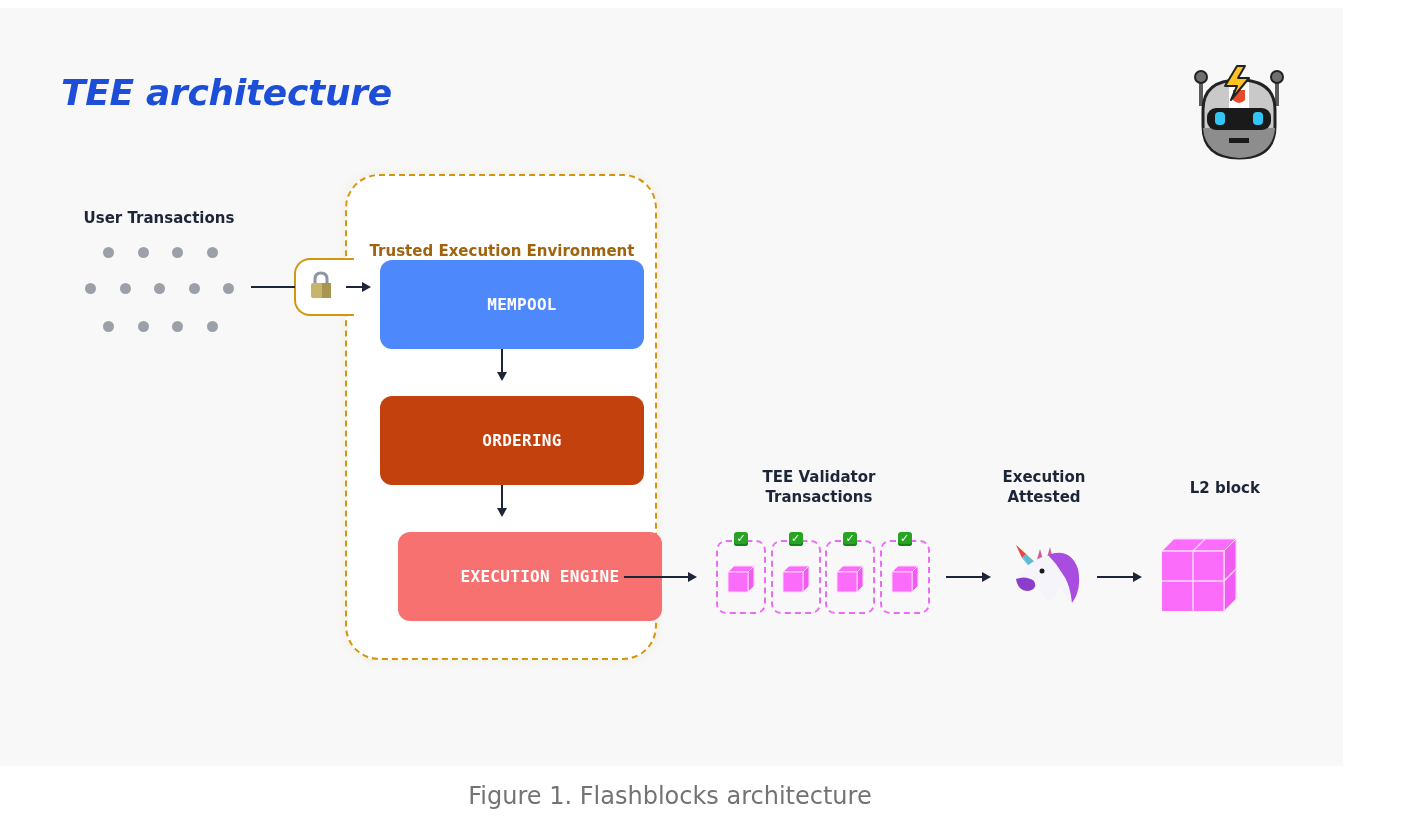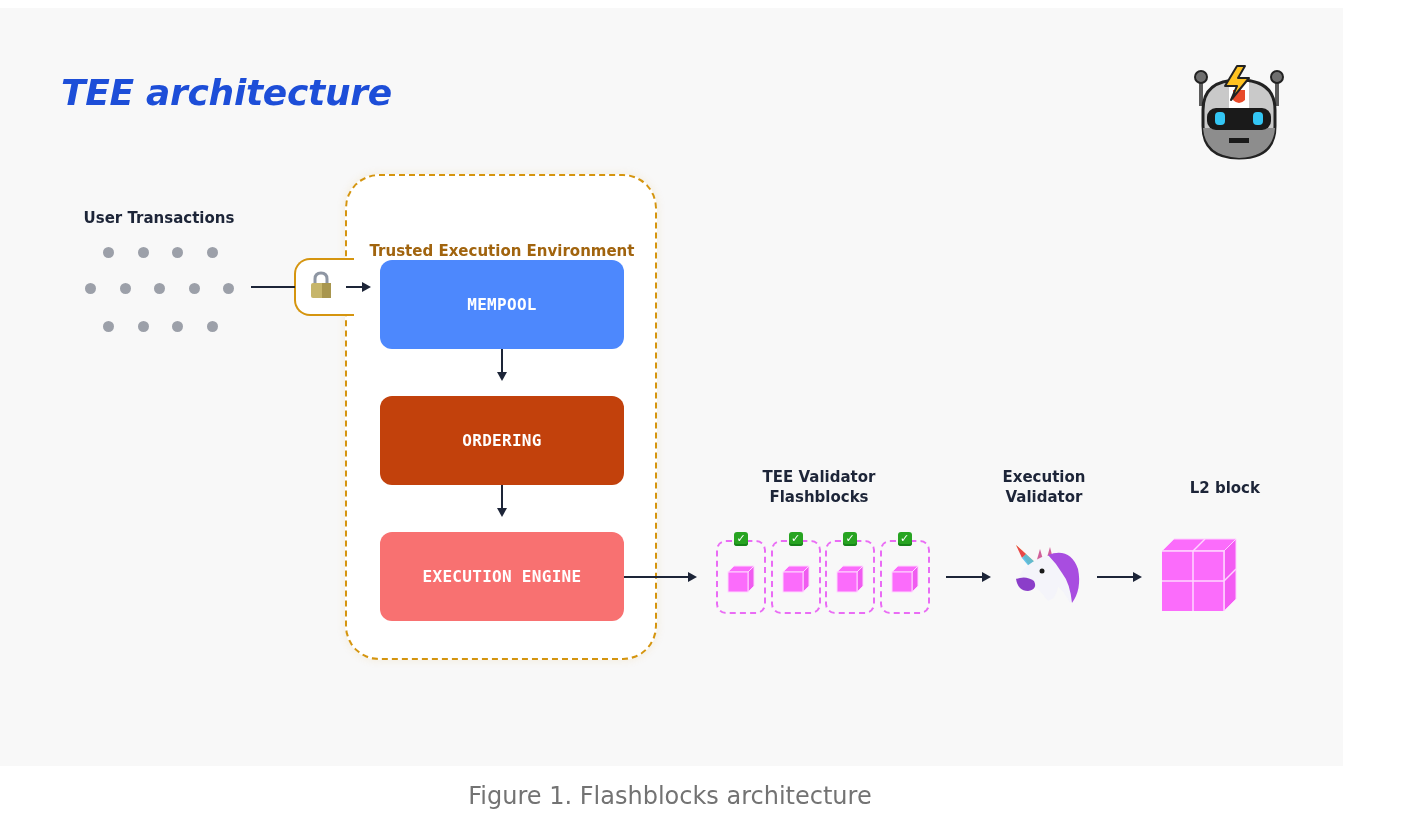--- a/index.html
+++ b/index.html
@@ -4,21 +4,21 @@
 <style>
   html, body { margin: 0; padding: 0; background: #ffffff; }
   body { width: 1420px; height: 827px; position: relative; overflow: hidden; font-family: "Liberation Sans", sans-serif; }
   .panel { position: absolute; left: 0; top: 8px; width: 1343px; height: 758px; background: #f8f8f8; }
   .title { position: absolute; left: 61px; top: 72px; font-size: 36px; font-weight: 700; color: #1d4ed8; letter-spacing: -0.3px; font-family: "DejaVu Sans", sans-serif; font-style: italic; }
   .label { position: absolute; font-family: "DejaVu Sans", sans-serif; font-weight: 700; font-size: 15px; color: #1d2538; text-align: center; line-height: 20px; }
   .tee-label { color: #a1640e; }
   .dot { position: absolute; width: 11px; height: 11px; border-radius: 50%; background: #9ca0a9; }
   .tee { position: absolute; left: 345px; top: 174px; width: 312px; height: 486px; border: 2.5px dashed #d5950f; border-radius: 34px; background: #ffffff; box-sizing: border-box; box-shadow: 0 0 10px rgba(213,149,15,0.12); }
   .lockbox { position: absolute; left: 294px; top: 258px; width: 60px; height: 58px; border: 2px solid #d5950f; border-right: none; border-radius: 16px 0 0 16px; background: #ffffff; box-sizing: border-box; }
-  .stage { position: absolute; left: 380px; width: 244px; height: 89px; border-radius: 12px; color: #ffffff; display: flex; align-items: center; justify-content: center; font-family: "DejaVu Sans Mono", monospace; font-weight: 700; font-size: 16px; letter-spacing: 0.3px; }
+  .stage { position: absolute; left: 380px; width: 244px; height: 89px; border-radius: 12px; color: #ffffff; display: flex; align-items: center; justify-content: center; font-family: "DejaVu Sans Mono", monospace; font-weight: 700; font-size: 16px; letter-spacing: 0.3px; padding-left: 20px; }
   .hline { position: absolute; height: 2px; background: #1d2538; }
   .vline { position: absolute; width: 2px; background: #1d2538; }
   .arrow-r { position: absolute; width: 0; height: 0; border-top: 5px solid transparent; border-bottom: 5px solid transparent; border-left: 9px solid #1d2538; }
   .arrow-d { position: absolute; width: 0; height: 0; border-left: 5px solid transparent; border-right: 5px solid transparent; border-top: 9px solid #1d2538; }
   .fb { position: absolute; top: 540px; width: 50px; height: 74px; border: 2.5px dashed #ea6cf5; border-radius: 10px; box-sizing: border-box; }
   .check { position: absolute; width: 14px; height: 14px; background: #27a421; border-radius: 3px; color: #fff; font-size: 11px; line-height: 14px; text-align: center; font-family: "DejaVu Sans", sans-serif; font-weight: 700; box-shadow: inset 0 -2px 0 #17831a; }
   .caption { position: absolute; left: 0; width: 1340px; top: 782px; text-align: center; font-family: "DejaVu Sans", sans-serif; font-size: 24px; color: #737373; }
   svg { position: absolute; overflow: visible; }
 </style>
 </head>
@@ -76,28 +76,28 @@
 <div class="arrow-r" style="left:362px; top:282px;"></div>
 
 <div class="stage" style="top: 260px; background: rgb(77, 136, 253);">MEMPOOL</div>
 <div class="vline" style="left:501px; top:349px; height:23px;"></div>
 <div class="arrow-d" style="left:497px; top:372px;"></div>
 
 <div class="stage" style="top: 396px; background: #c2410c;">ORDERING</div>
 <div class="vline" style="left:501px; top:485px; height:23px;"></div>
 <div class="arrow-d" style="left:497px; top:508px;"></div>
 
-<div class="stage" style="top: 532px; background: rgb(248, 113, 113);">EXECUTION ENGINE</div>
+<div class="stage" style="top: 532px; background: rgb(248, 113, 113); margin-left: 18px;">EXECUTION ENGINE</div>
 
 <div class="hline" style="left:624px; top:576px; width:64px;"></div>
 <div class="arrow-r" style="left:688px; top:572px;"></div>
 
 <div class="label" style="left:733px; top:467px; width:172px;">
   <div>TEE Validator</div>
-  <div>Flashblocks</div>
+  <div>Transactions</div>
 </div>
 <div id="flashblocks">
     <div class="fb" style="left: 716px;"></div>
     <div class="check" style="left: 734px; top: 532px;">✓</div>
     <svg width="28" height="28" viewBox="0 0 28 28" style="left: 727px; top: 565px;">
       <polygon points="1,7 7,1 27,1 21,7" fill="#fb6cfb" stroke="#ffd6ff" stroke-width="1"></polygon>
       <polygon points="21,7 27,1 27,21 21,27" fill="#f05cf0" stroke="#ffd6ff" stroke-width="1"></polygon>
       <rect x="1" y="7" width="20" height="20" fill="#fb6cfb" stroke="#ffd6ff" stroke-width="1"></rect>
     </svg>
     <div class="fb" style="left: 770.5px;"></div>
@@ -121,21 +121,21 @@
       <polygon points="21,7 27,1 27,21 21,27" fill="#f05cf0" stroke="#ffd6ff" stroke-width="1"></polygon>
       <rect x="1" y="7" width="20" height="20" fill="#fb6cfb" stroke="#ffd6ff" stroke-width="1"></rect>
     </svg>
   </div>
 
 <div class="hline" style="left:946px; top:576px; width:36px;"></div>
 <div class="arrow-r" style="left:982px; top:572px;"></div>
 
 <div class="label" style="left:984px; top:467px; width:120px;">
   <div>Execution</div>
-  <div>Validator</div>
+  <div>Attested</div>
 </div>
 <svg style="left:1012px; top:543px;" width="70" height="62" viewBox="0 0 70 62">
   <path d="M4 2 L26 22 L20 27 Z" fill="#f0c040"></path>
   <path d="M4 2 L14 11 L10 15 Z" fill="#e84848"></path>
   <path d="M10 15 L20 27 L26 22 L14 11 Z" fill="#4ab8e8" opacity="0.85"></path>
   <path d="M28 6 L32 20 L24 20 Z" fill="#d0609a"></path>
   <path d="M38 4 L42 20 L34 18 Z" fill="#d0609a"></path>
   <path d="M30 14 Q60 6 66 30 Q70 52 58 60 Q52 48 46 44 Q44 56 36 58 L28 48 Q22 42 14 44 Q6 46 6 38 Q8 24 30 14 Z" fill="#f4f4fa"></path>
   <path d="M36 12 Q58 4 66 26 Q70 46 60 60 Q58 40 50 30 Q44 20 36 12 Z" fill="#a84de0"></path>
   <path d="M4 36 Q6 48 16 48 Q26 46 22 38 Q14 32 4 36 Z" fill="#8b3ec9"></path>

